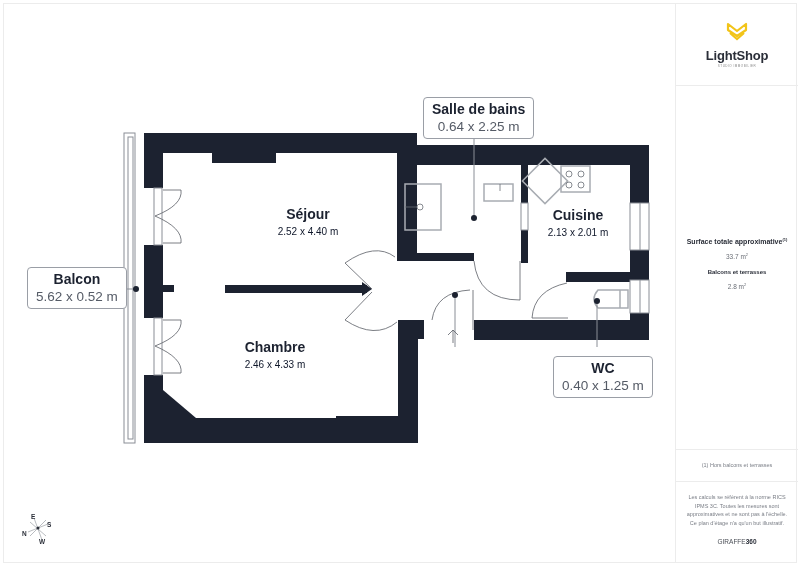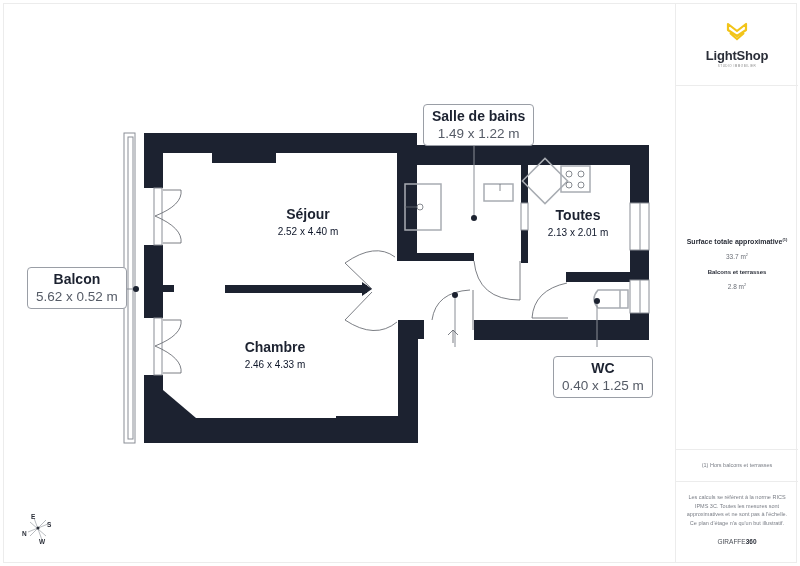--- a/index.html
+++ b/index.html
@@ -161,27 +161,27 @@
 
   <div class="room-label" style="left:280px; top:205px;margin-left:28px;">
     <span class="name">Séjour</span>
     <span class="dims">2.52 x 4.40 m</span>
   </div>
   <div class="room-label" style="left:275px; top:338px;">
     <span class="name">Chambre</span>
     <span class="dims">2.46 x 4.33 m</span>
   </div>
   <div class="room-label" style="left:578px; top:206px;">
-    <span class="name">Toutes</span>
+    <span class="name">Cuisine</span>
     <span class="dims">2.13 x 2.01 m</span>
   </div>
 
-  <div class="callout" style="left:423px; top:97px;margin-top:7px;">
+  <div class="callout" style="left:423px; top:97px;">
     <span class="name">Salle de bains</span>
-    <span class="dims">1.49 x 1.22 m</span>
+    <span class="dims">0.64 x 2.25 m</span>
   </div>
   <div class="callout" style="left:27px; top:267px;">
     <span class="name">Balcon</span>
     <span class="dims">5.62 x 0.52 m</span>
   </div>
   <div class="callout" style="left:553px; top:347px;margin-top:9px;">
     <span class="name">WC</span>
     <span class="dims">0.40 x 1.25 m</span>
   </div>
 

